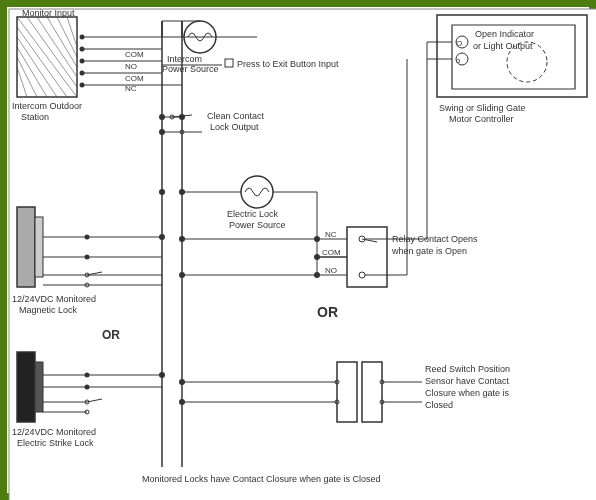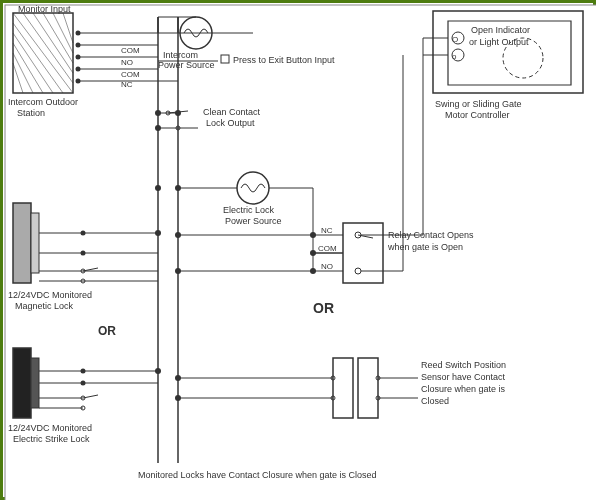--- a/index.html
+++ b/index.html
@@ -10,21 +10,21 @@
       font-family: Arial, sans-serif;
       font-size: 11px;
       overflow: hidden;
       position: relative;
     }
     .diagram-container {
       width: 596px;
       height: 500px;
       position: relative;
       background: #fff;
-      border: 3px solid #4d7c0f;
+      border: 7px solid #4d7c0f;
     }
     svg {
       position: absolute;
       top: 0;
       left: 0;
       width: 596px;
       height: 500px;
     }
   </style>
 </head>

